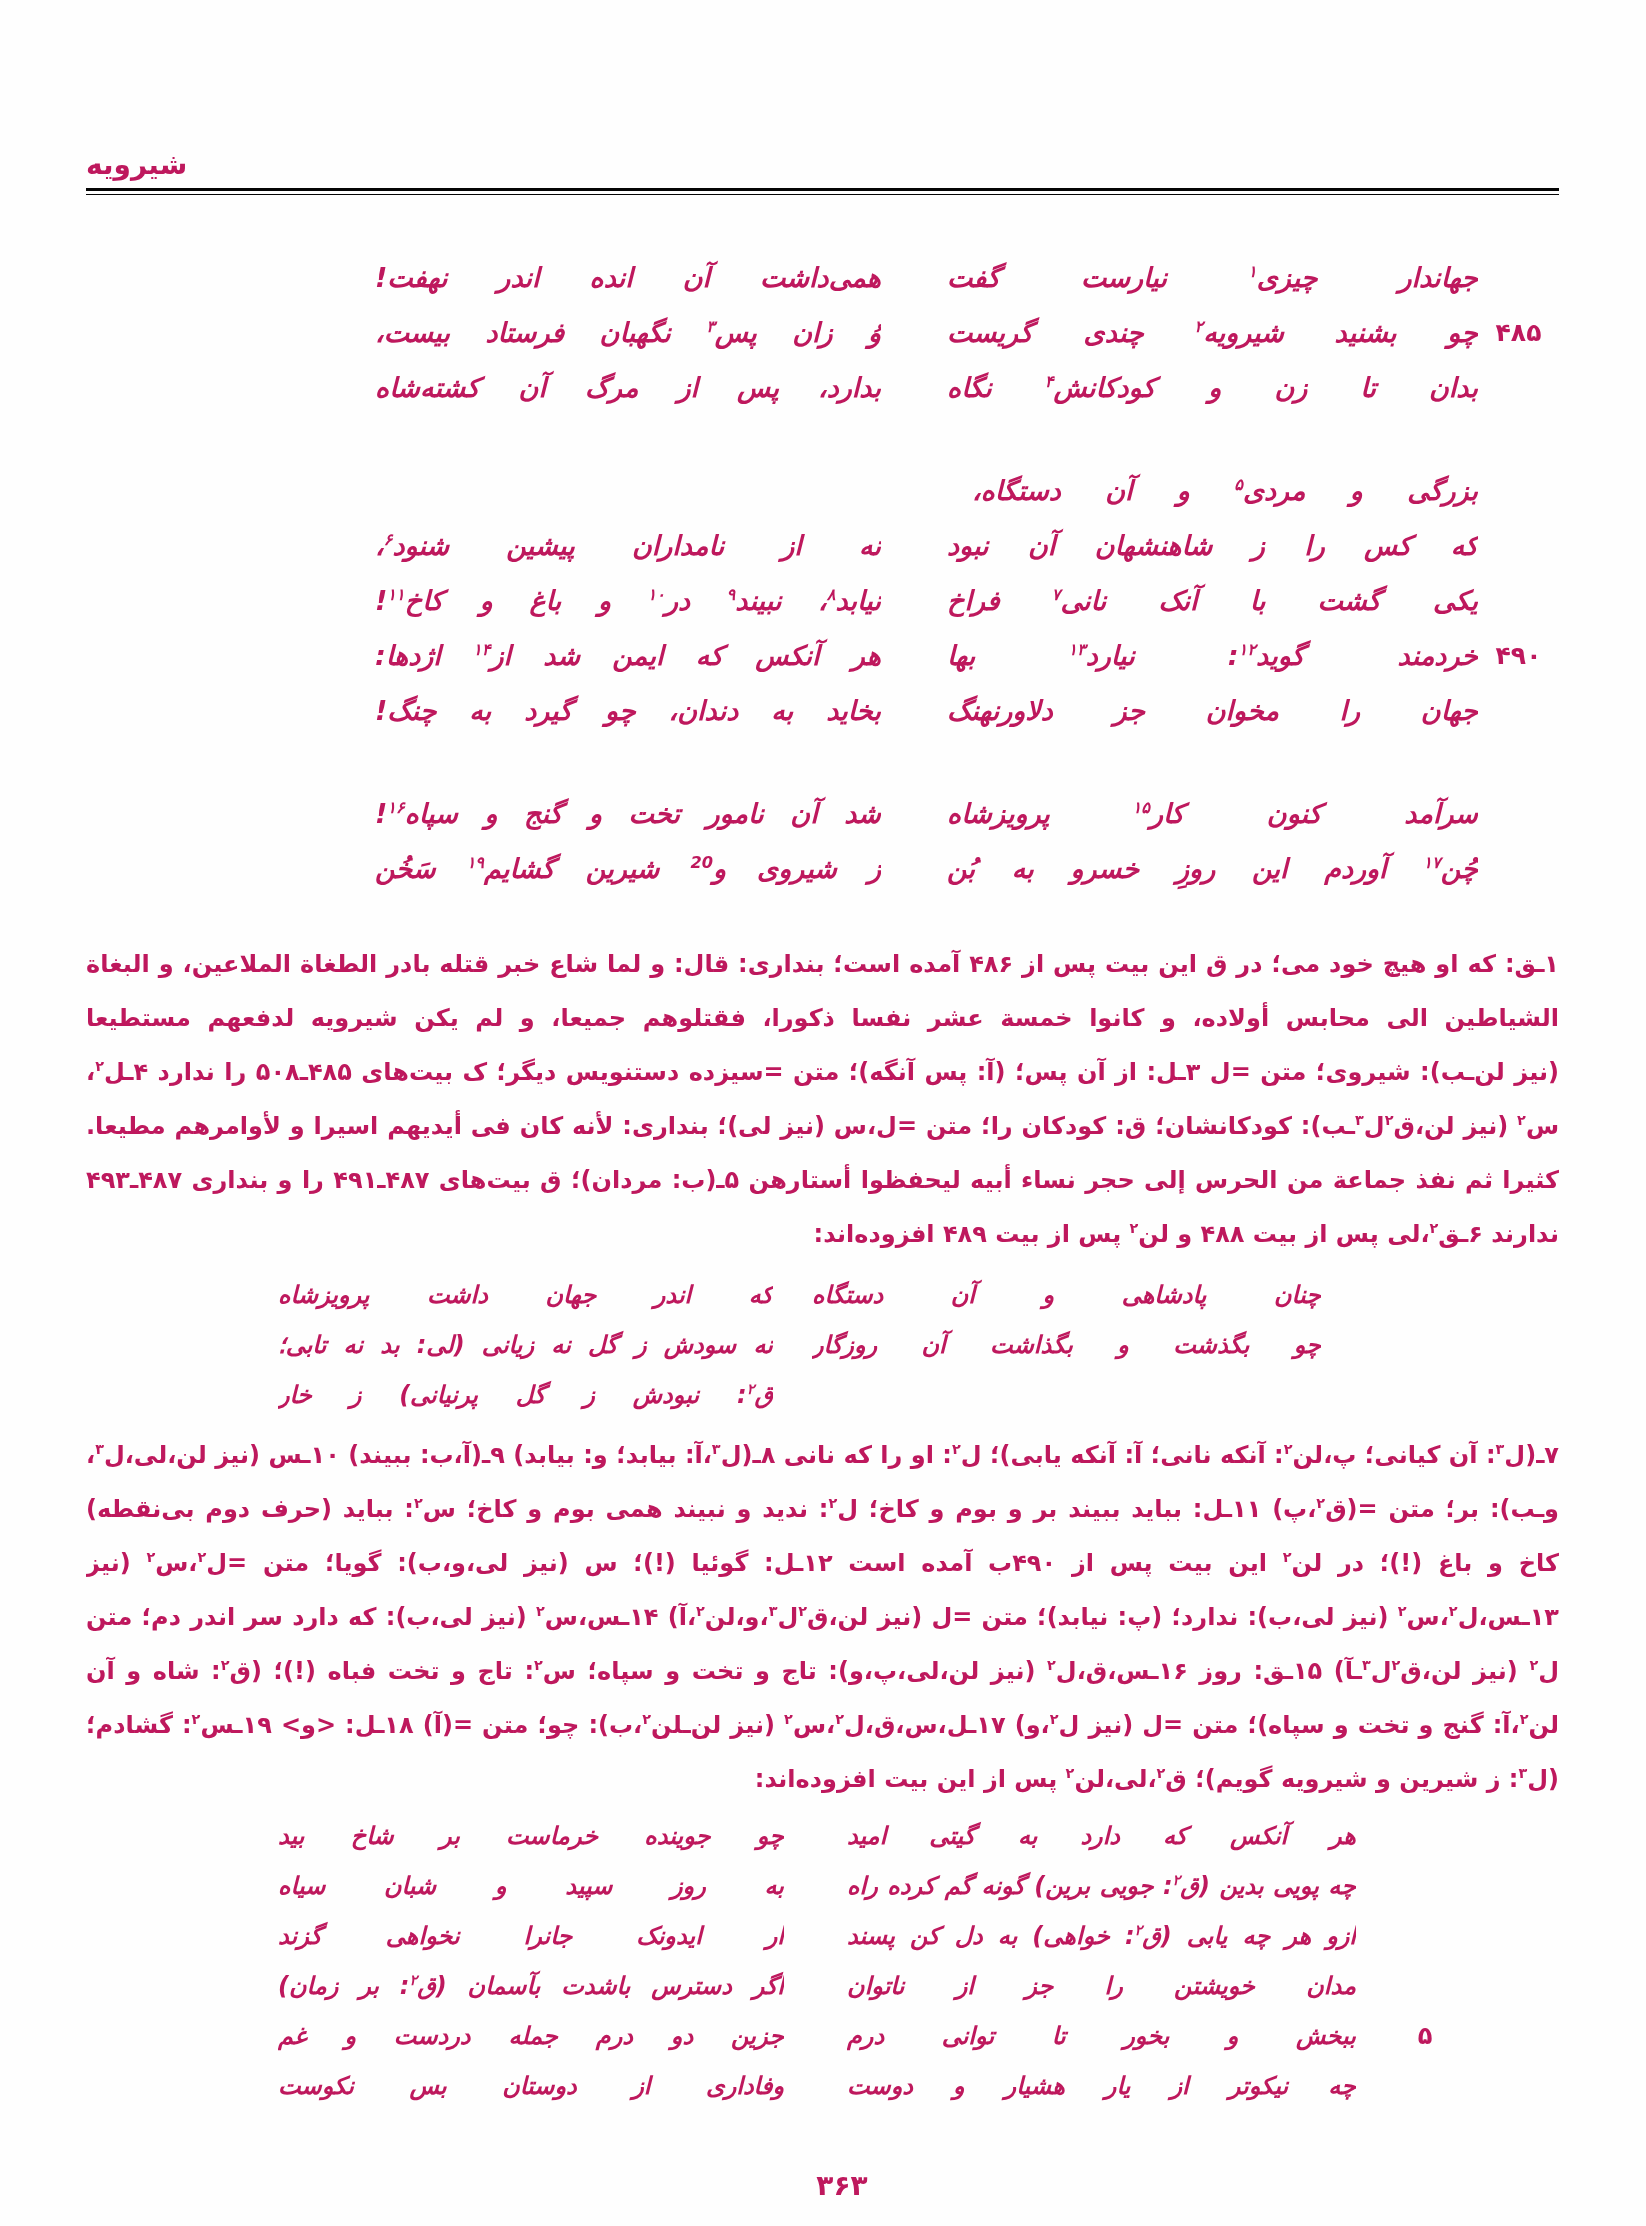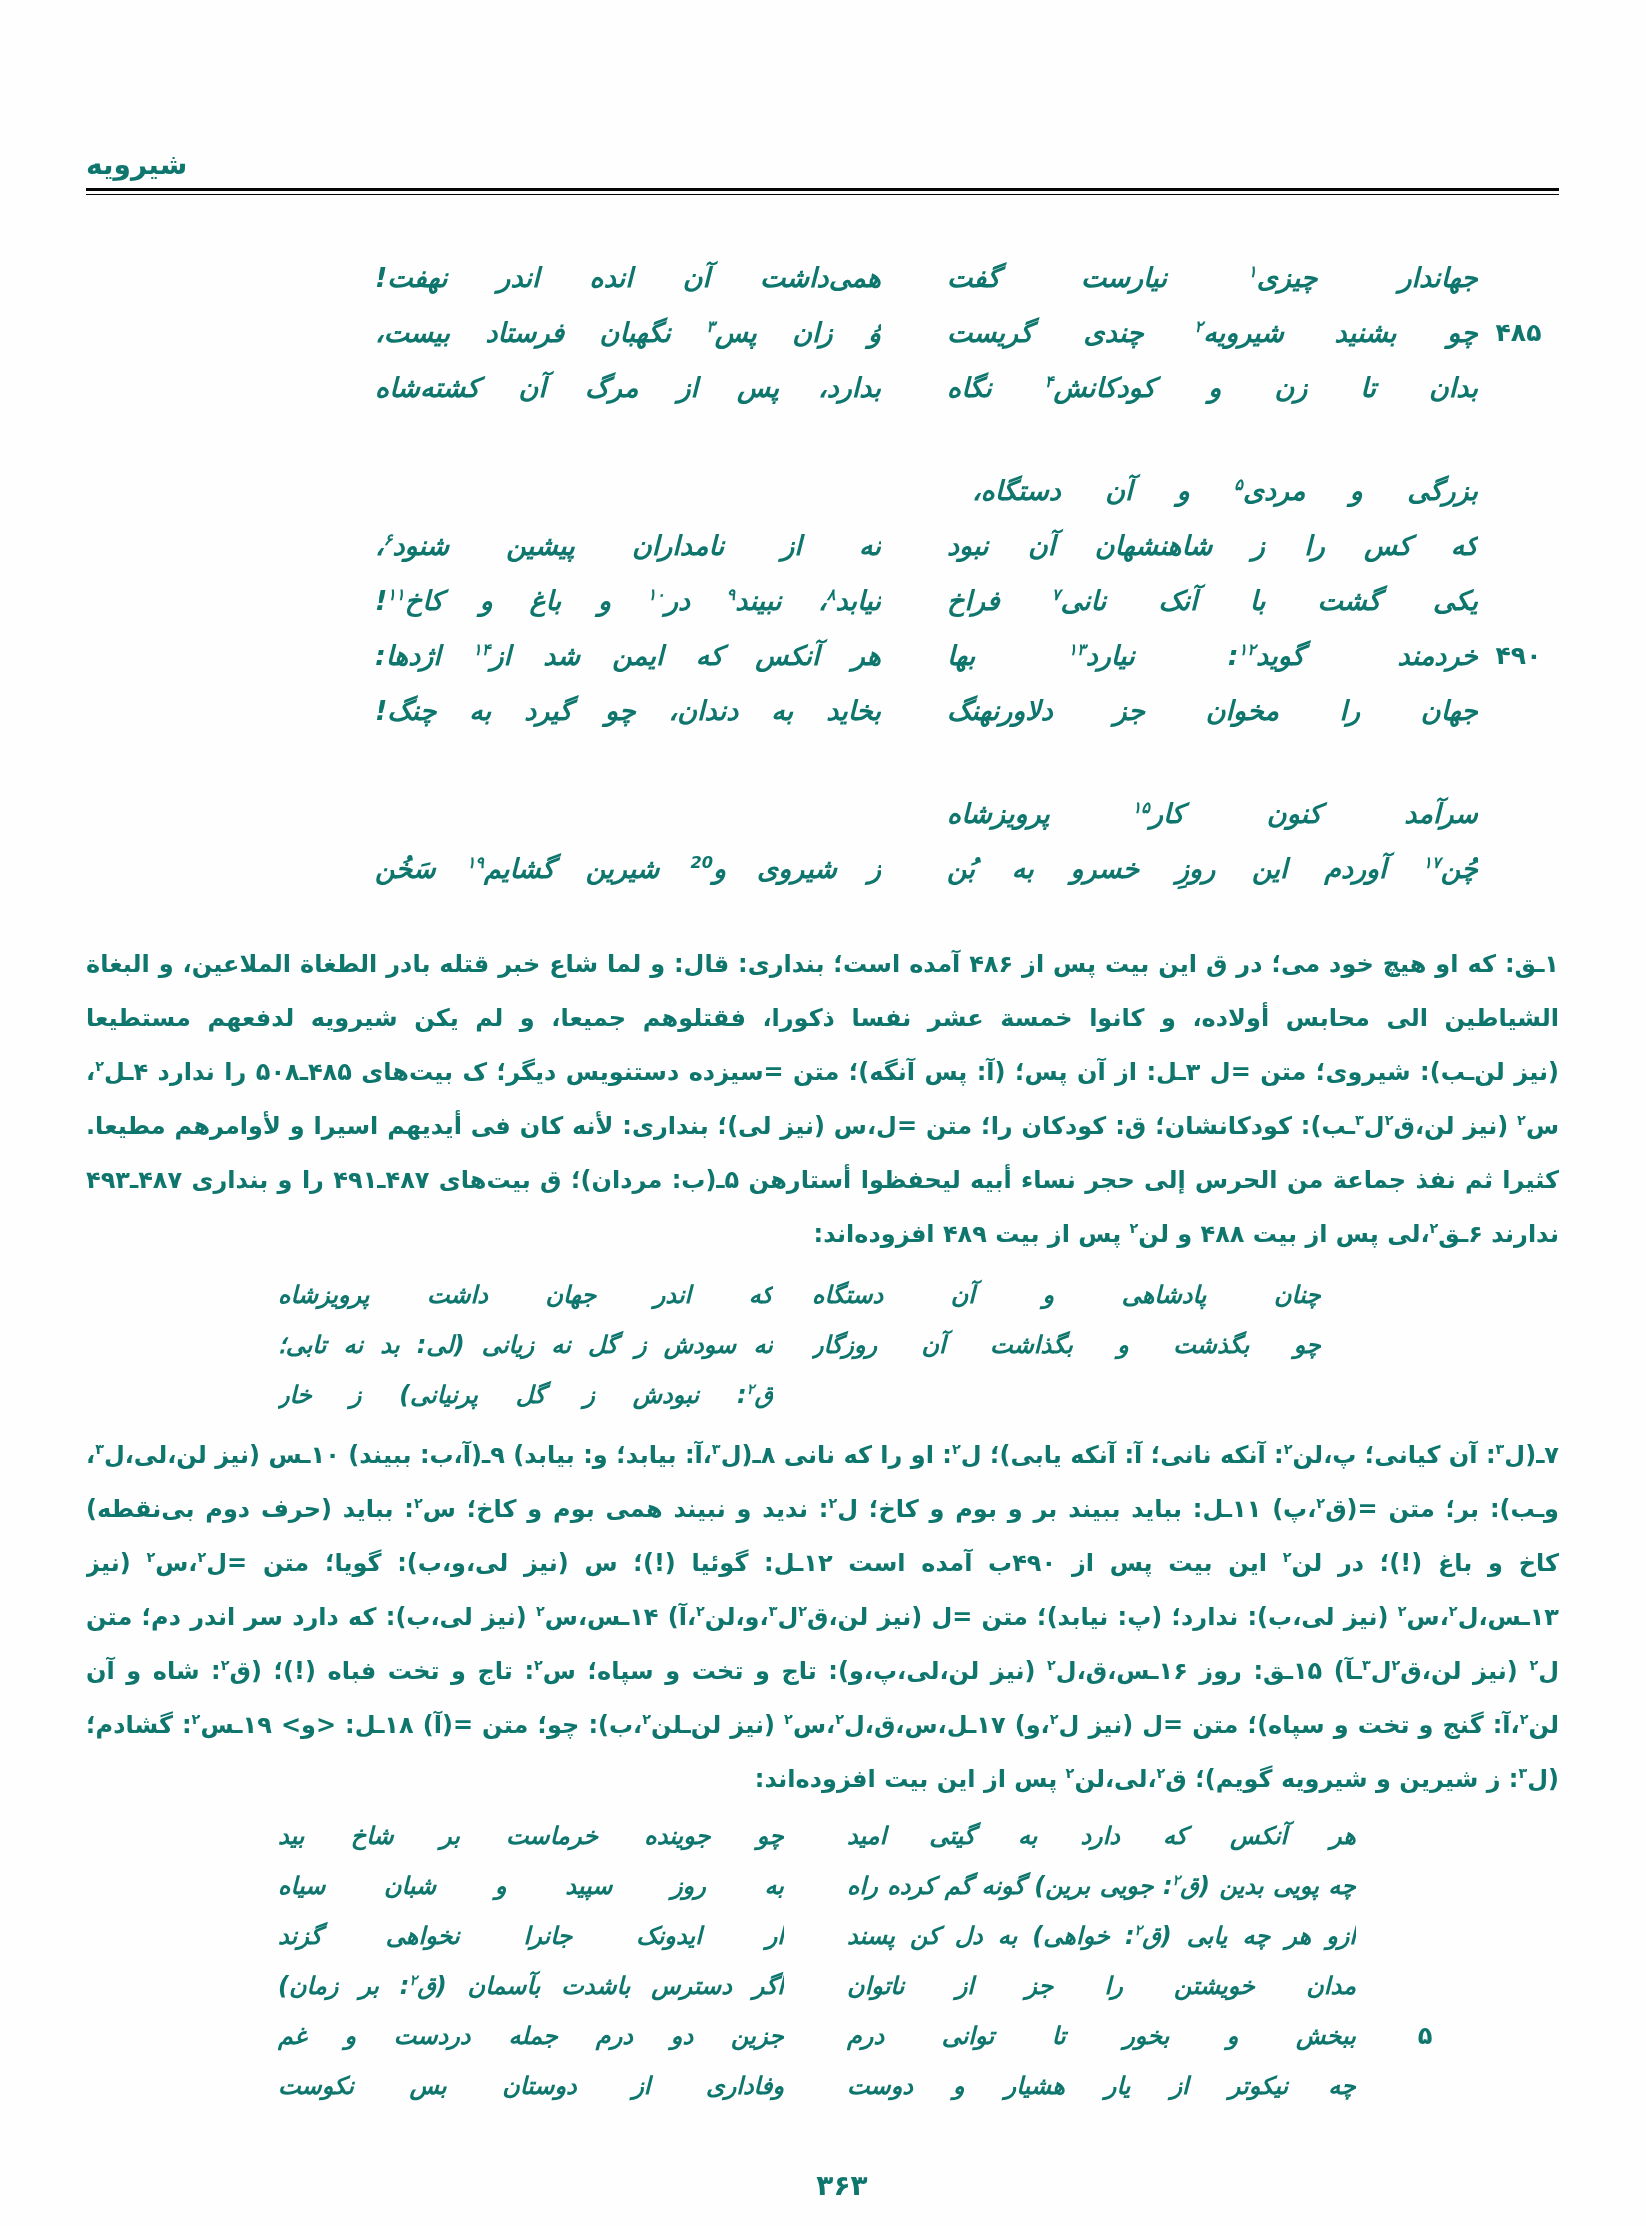--- a/index.html
+++ b/index.html
@@ -1,18 +1,18 @@
 <!DOCTYPE html>
 <html lang="fa" dir="rtl" style="font-size:14.8px"><head>
 <meta charset="utf-8">
 <style>
   html,body{margin:0;padding:0;background:#ffffff;}
   .page{
     width:1647px;height:2226px;box-sizing:border-box;position:relative;
-    background:#fefefe;color:#0f766e;direction:rtl;
+    background:#fefefe;color:#be185d;direction:rtl;
     font-family:"DejaVu Sans",sans-serif;
     padding:148px 87px 0 87px;overflow:hidden;
   }
   
   .head-title{font-size:28px;font-weight:bold;text-align:left;letter-spacing:0.5px;}
   .head-rule{margin-top:6.5px;height:3.7px;border-top:3.7px solid #050505;border-bottom:1.8px solid #050505;}
   
   .verses-main{margin-top:55px;}
   .vsec + .vsec{margin-top:48px;}
   .vrow{display:flex;line-height:55px;font-weight:bold;font-size:27px;white-space:nowrap;}
@@ -91,20 +91,21 @@
           <div class="vrow">
             <div class="vnum"></div>
             <div class="hemi hemi-r">جهان  را  مخوان  جز  دلاورنهنگ</div>
             <div class="hemi hemi-l">بخاید  به  دندان،  چو  گیرد  به  چنگ!</div>
           </div>
         </div>
         <div class="vsec">
           <div class="vrow">
             <div class="vnum"></div>
             <div class="hemi hemi-r">سرآمد  کنون  کار<sup>۱۵</sup>  پرویزشاه</div>
+            <div class="hemi hemi-l">شد  آن  نامور  تخت  و  گنج  و  سپاه<sup>۱۶</sup>!</div>
           </div>
           <div class="vrow">
             <div class="vnum"></div>
             <div class="hemi hemi-r">چُن<sup>۱۷</sup>  آوردم  این  روزِ  خسرو  به  بُن</div>
             <div class="hemi hemi-l">ز  شیروی  و<sup>20</sup>  شیرین  گشایم<sup>۱۹</sup>  سَخُن</div>
           </div>
         </div>
       </section>
 
     <section class="apparatus">

